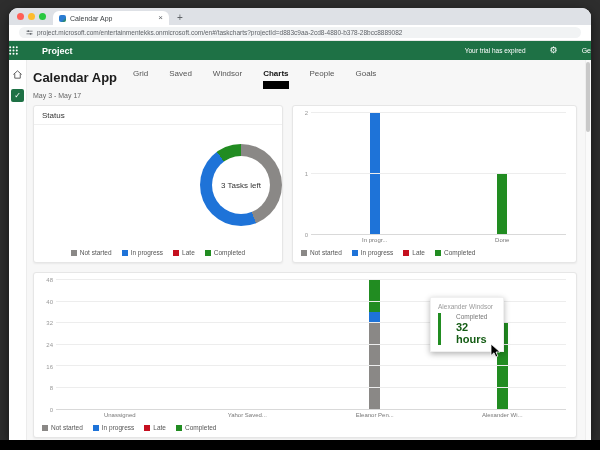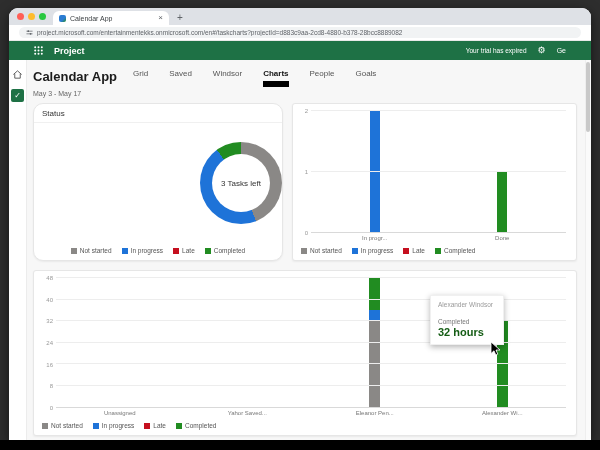--- a/index.html
+++ b/index.html
@@ -21,45 +21,45 @@
   .favicon { width:7px; height:7px; border-radius:2px; background:linear-gradient(135deg,#2b7cd3 60%,#218c21); flex-shrink:0; }
   .tab-title { font-size:7px; color:#3c4043; white-space:nowrap; overflow:hidden; flex:1; }
   .tab-close { font-size:8px; color:#5f6368; line-height:1; cursor:default; }
   .newtab { font-size:10px; color:#5f6368; padding:0 8px 2px 8px; }
 
   .urlbar { height:16px; background:#fff; display:flex; align-items:center; padding:0 10px; border-bottom:1px solid #e8e8e8; flex-shrink:0; }
   .omnibox { flex:1; height:11px; background:#f1f3f4; border-radius:6px; display:flex; align-items:center; gap:4px; padding:0 7px; }
   .url-text { font-size:6.5px; color:#5f6368; white-space:nowrap; overflow:hidden; }
 
   
-  .appheader { height:19px; background:#1e7145; display:flex; align-items:center; gap:11px; padding:0 25px; color:#fff; flex-shrink:0; }
+  .appheader { height:19px; background:#1e7145; display:flex; align-items:center; gap:24px; padding:0 0; color:#fff; flex-shrink:0; }
   .app-name { font-size:9px; font-weight:bold; }
   .spacer { flex:1; }
   .trial { font-size:6.5px; }
   .gear { font-size:9px; line-height:1; }
   .get-label { font-size:7px; }
 
   
   .appbody { flex:1; display:flex; background:#f7f7f7; position:relative; overflow:hidden; }
   .rail { width:18px; background:#fff; border-right:1px solid #ececec; display:flex; flex-direction:column; align-items:center; padding-top:9px; gap:9px; flex-shrink:0; }
   .check-item { width:13px; height:13px; border-radius:2px; background:#1e7145; color:#fff; font-size:8px; display:flex; align-items:center; justify-content:center; }
 
   .main { flex:1; padding:6px 14px 0 6px; overflow:hidden; }
   .title-row { display:flex; align-items:center; gap:16px; }
   h1 { font-size:13px; font-weight:700; color:#1b1b1b; }
   .tabs { display:flex; gap:21px; font-size:8px; color:#555; padding-top:3px; }
   .tab-item { padding-bottom:3px; }
-  .tab-item.active { color:#111; font-weight:700; border-bottom:6px solid #000000; }
+  .tab-item.active { color:#111; font-weight:700; border-bottom:8px solid #000000; }
   .date-range { font-size:7px; color:#666; margin-top:3px; }
 
   .cards { margin-top:6px; }
   .top-row { display:flex; gap:9px; }
   .card { background:#fff; border:1px solid #e6e6e6; border-radius:3px; box-shadow:0 1px 2px rgba(0,0,0,.06); display:flex; flex-direction:column; }
   .card-header { font-size:8px; color:#333; padding:5px 8px 4px; border-bottom:1px solid #f0f0f0; flex-shrink:0; }
-  .status-card { width:250px; height:158px;border-radius:10px; }
+  .status-card { width:250px; height:158px; }
   .bucket-card { flex:1; height:158px; }
   .effort-card { margin-top:9px; height:166px; position:relative; }
 
   
   .donut-wrap { flex:1; display:flex; align-items:center; justify-content:flex-end; }
   .donut { width:82px; height:82px; border-radius:50%; position:relative; }
   .donut-hole { position:absolute; inset:12px; background:#fff; border-radius:50%; display:flex; align-items:center; justify-content:center; font-size:8px; color:#333; text-align:center; }
 
   
   .chart-body { flex:1; display:flex; flex-direction:column; padding:7px 10px 0 6px; min-height:0; }
@@ -79,21 +79,21 @@
 
   .legend { display:flex; gap:10px; align-items:center; padding:4px 8px 6px; flex-shrink:0; }
   .status-card .legend { justify-content:center; }
   .legend-item { display:flex; gap:3px; align-items:center; font-size:6.5px; color:#555; }
   .swatch { width:6px; height:6px; flex-shrink:0; }
 
   
   .tooltip { position:absolute; left:396px; top:24px; width:74px; background:#fff;
              box-shadow:0 2px 6px rgba(0,0,0,.3); border:1px solid #f0f0f0; padding:5px 7px 6px; z-index:5; }
   .tt-name { font-size:6.5px; color:#999; }
-  .tt-row { display:flex; gap:7px; margin-top:3px; align-items:stretch;flex-direction:column; }
+  .tt-row { display:flex; gap:15px; margin-top:3px; align-items:stretch; }
   .tt-accent { width:3px; flex-shrink:0; }
   .tt-status { font-size:6.5px; color:#777; }
   .tt-value { font-size:11px; font-weight:700; color:#145c14; margin-top:1px; }
   .cursor { position:absolute; left:456px; top:70px; z-index:6; }
 
   .scrollbar { position:absolute; right:0; top:0; bottom:0; width:6px; background:#fafafa; border-left:1px solid #eee; }
   .thumb { position:absolute; top:2px; right:1px; width:4px; height:70px; background:#c9c9c9; border-radius:2px; }
 </style>
 </head>
 <body>

